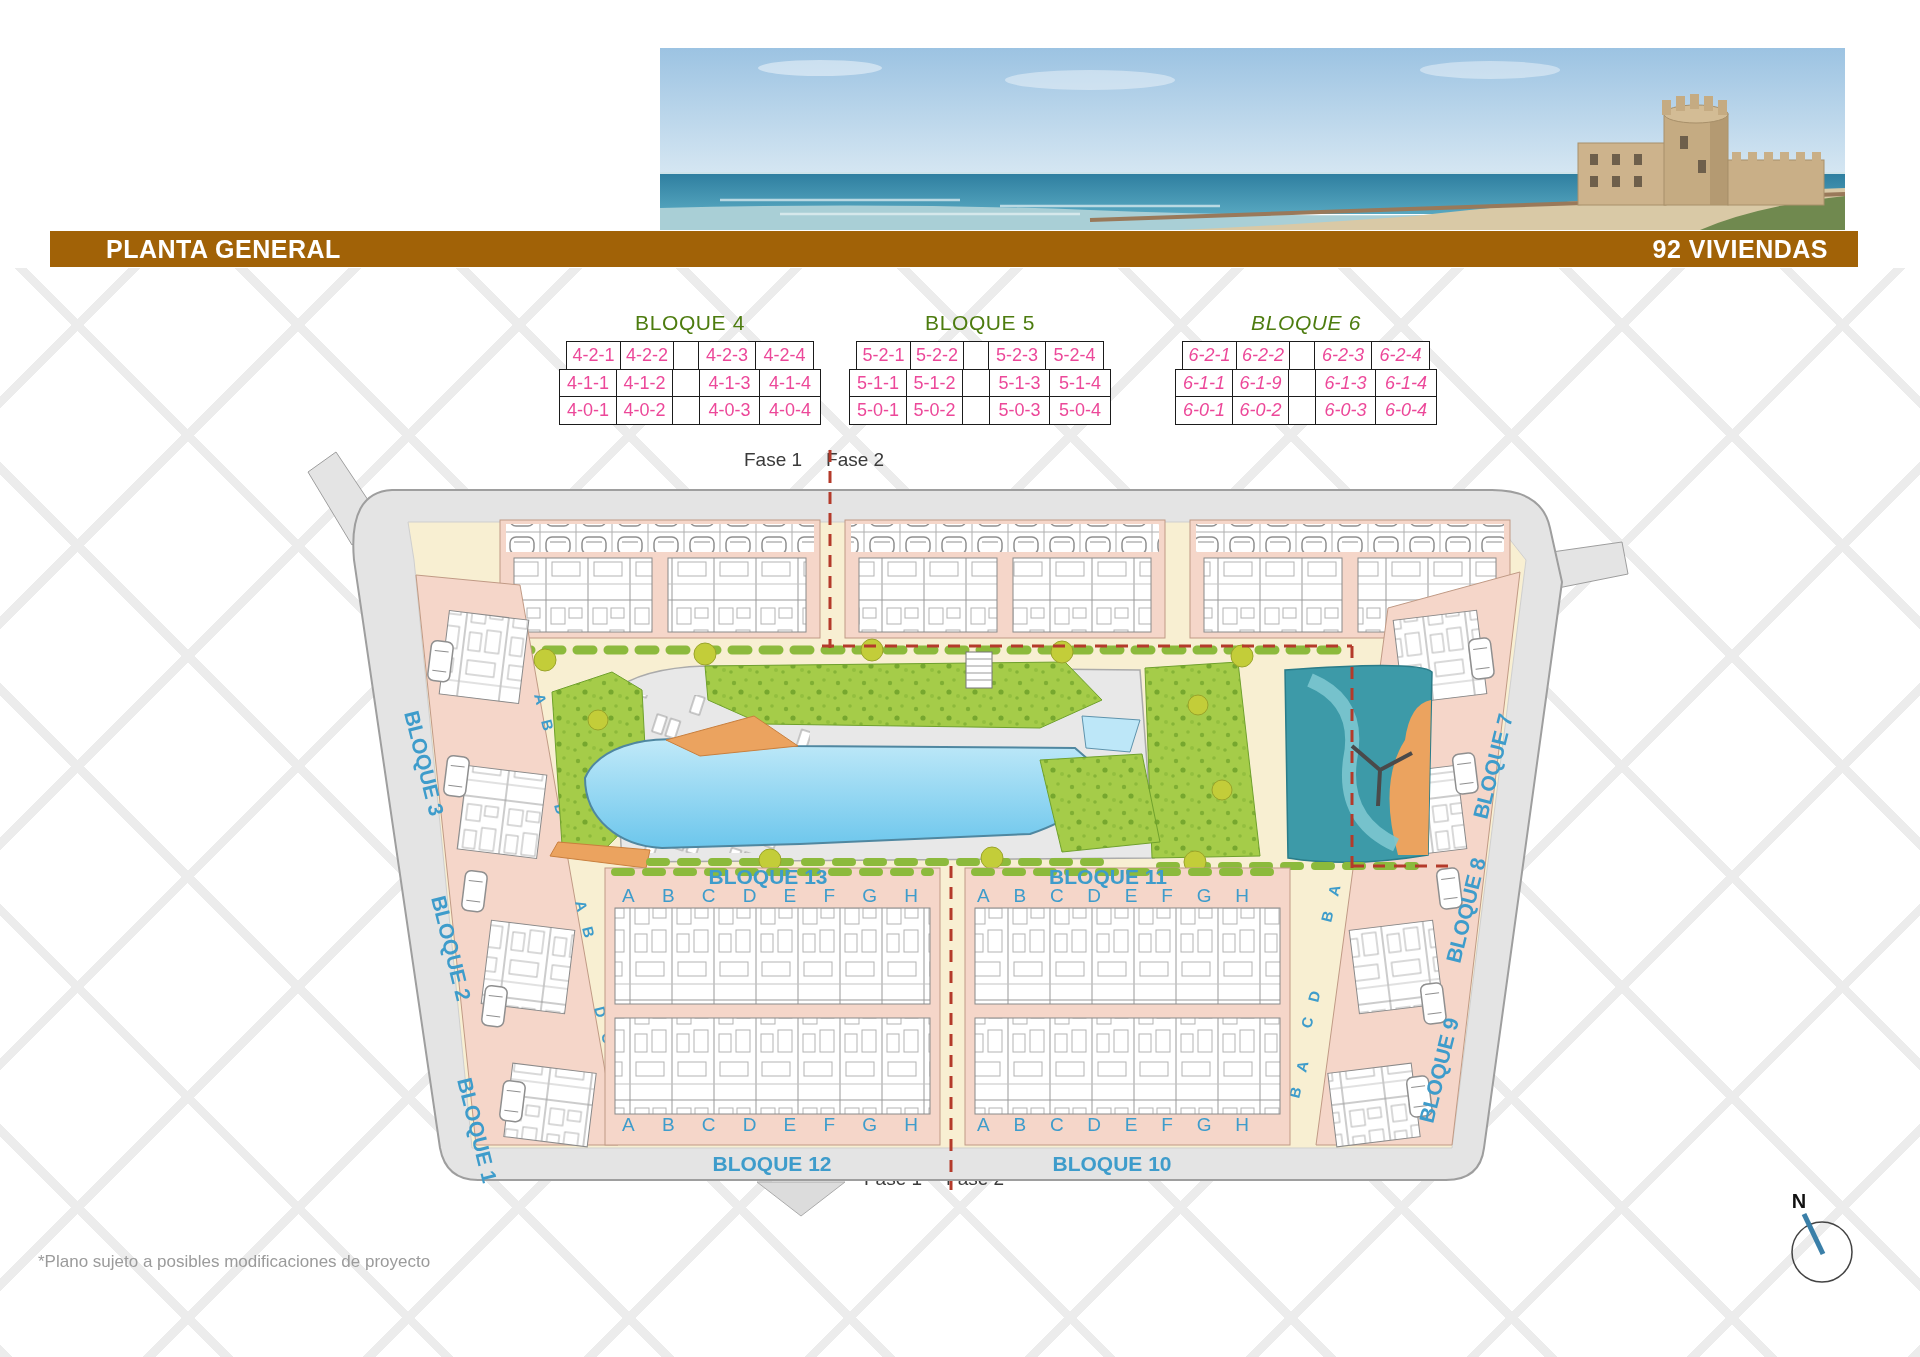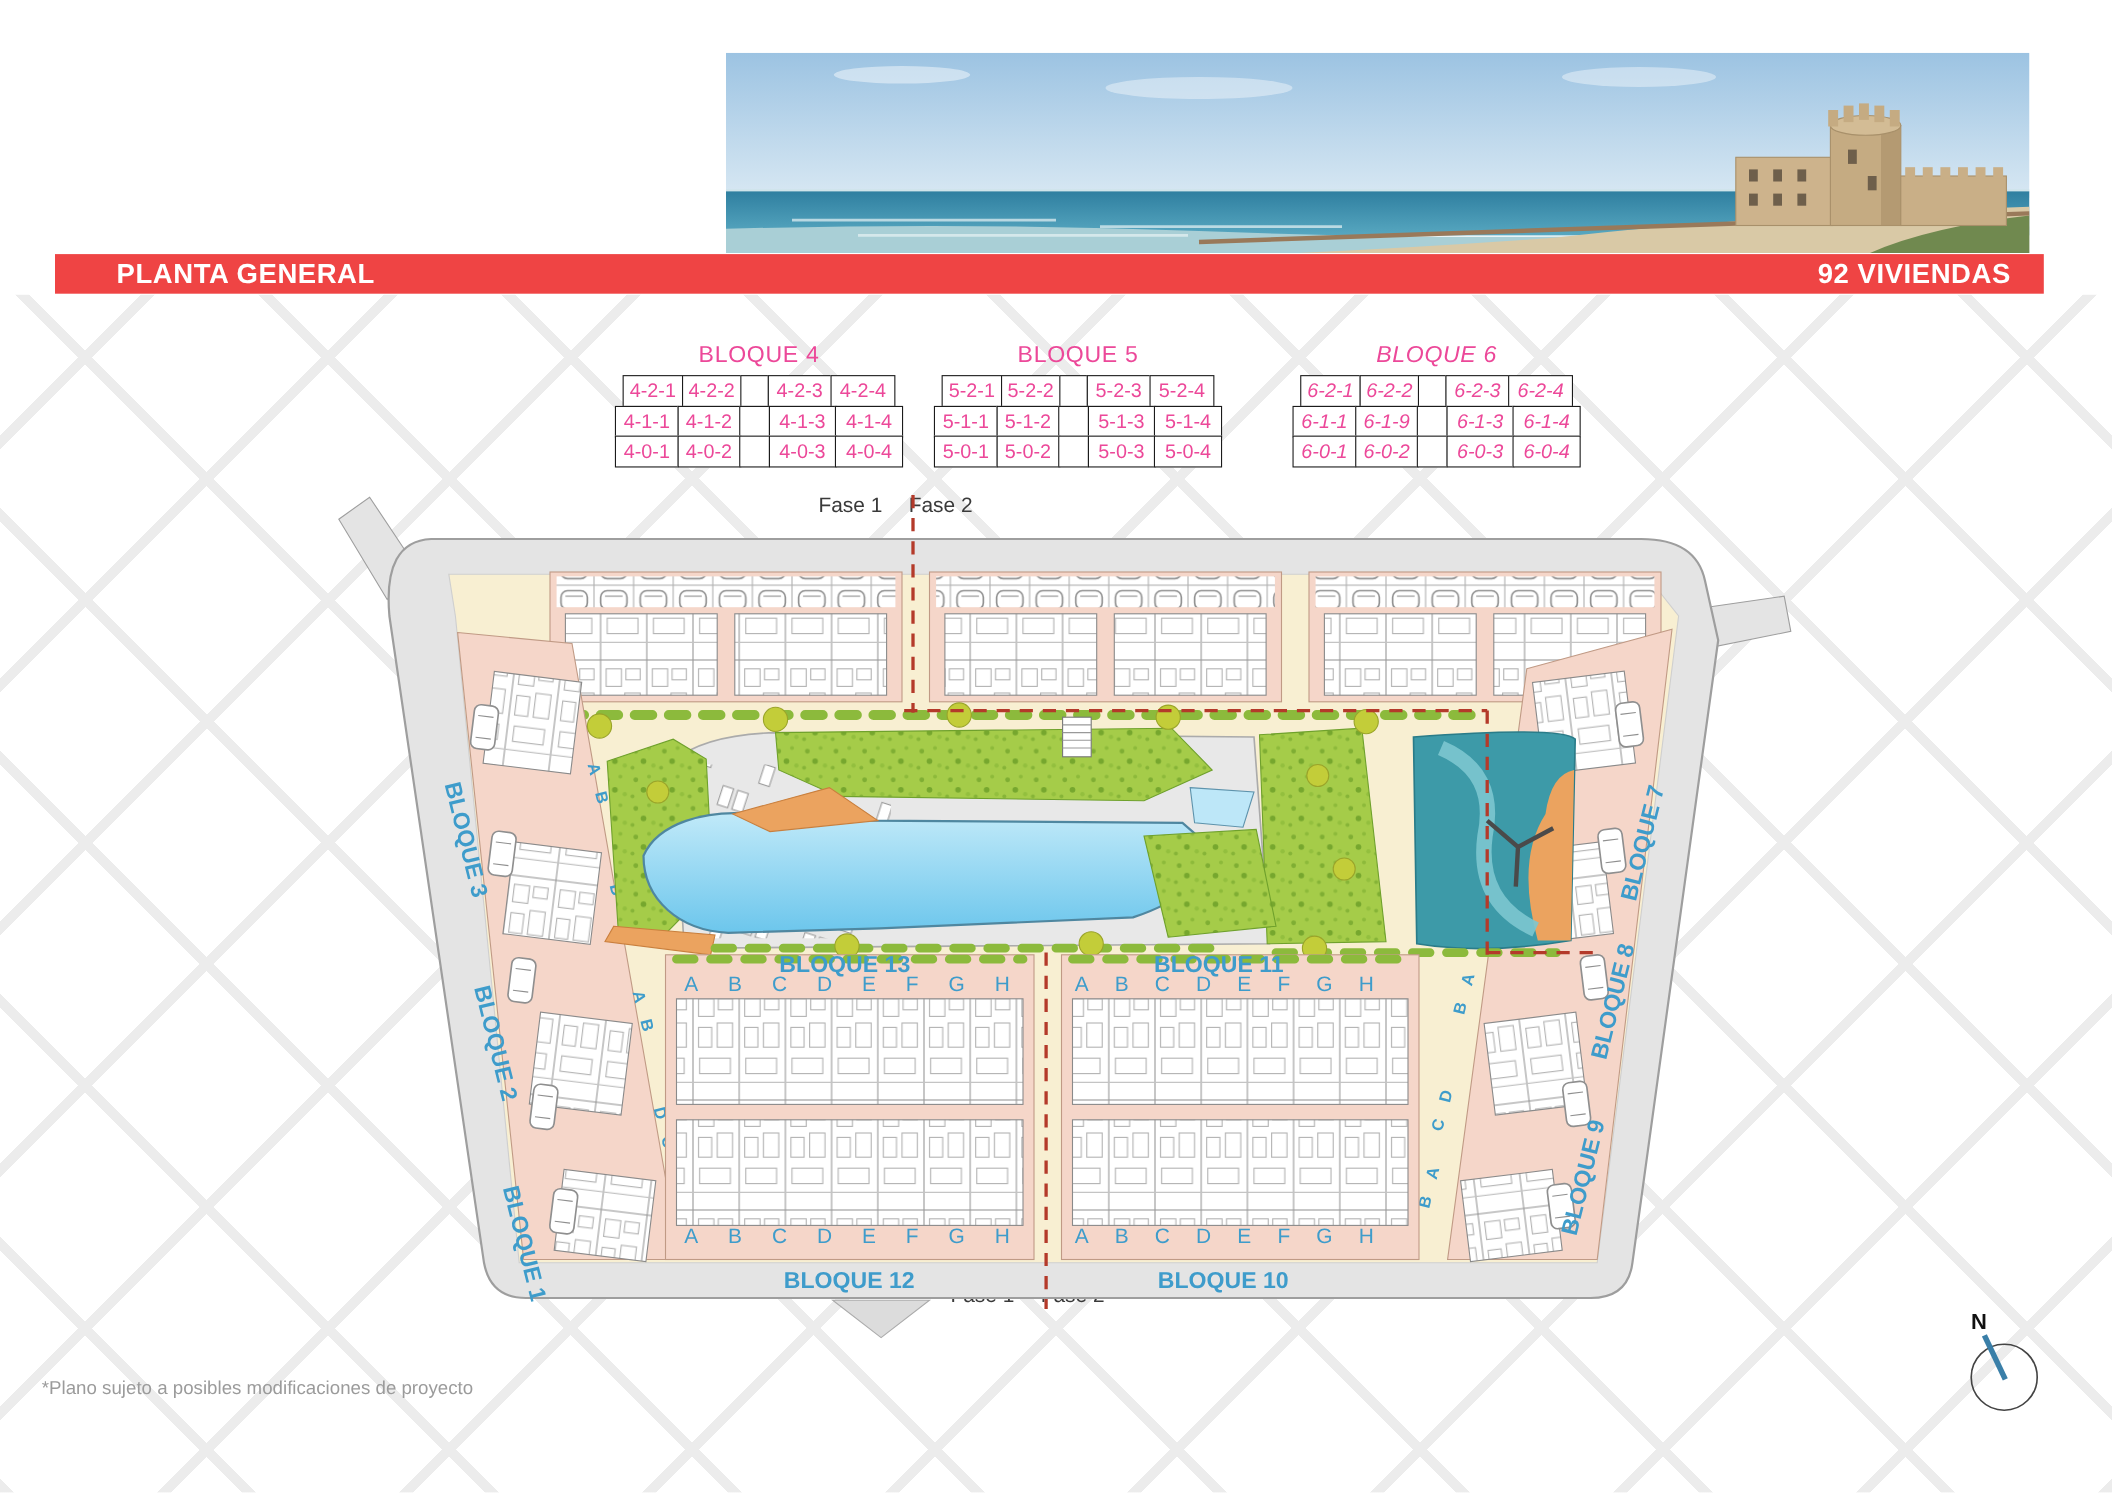--- a/index.html
+++ b/index.html
@@ -4,25 +4,25 @@
 <style>
   html,body{margin:0;padding:0;background:#fff;}
   .page{position:relative;width:1920px;height:1357px;background:#ffffff;overflow:hidden;
         font-family:"Liberation Sans",sans-serif;}
   .hatch{position:absolute;left:0;top:268px;width:1920px;height:1089px;
     background:
       repeating-linear-gradient(45deg,#ECECEC 0 9px,transparent 9px 156px),
       repeating-linear-gradient(-45deg,#ECECEC 0 9px,transparent 9px 156px);}
   .photo{position:absolute;left:660px;top:48px;width:1185px;height:182px;}
   .photo svg{display:block;}
-  .titlebar{position:absolute;left:50px;top:231px;width:1808px;height:36px;background:#ef4444;
+  .titlebar{position:absolute;left:50px;top:231px;width:1808px;height:36px;background:#a16207;
     display:flex;justify-content:space-between;align-items:center;box-sizing:border-box;
     padding:0 30px 0 56px;color:#fff;font-weight:bold;font-size:25px;letter-spacing:.5px;}
   .btable{position:absolute;width:266px;text-align:center;}
-  .btitle{color:#ec4899;font-size:21px;letter-spacing:.6px;margin-bottom:6px;}
+  .btitle{color:#4d7c0f;font-size:21px;letter-spacing:.6px;margin-bottom:6px;}
   .trow{display:flex;justify-content:center;}
   .trow + .trow{margin-top:-1.5px;}
   .tcell{height:27px;line-height:27px;background:#fff;border:1.5px solid #1b1b1b;
     font-size:18px;color:#ec4899;flex:0 0 auto;box-sizing:content-box;}
   .tcell + .tcell{margin-left:-1.5px;text-align:center;}
   .w1{width:56px}.w2{width:60px}.wn{width:26px}
   .trow-first .w1{width:53px}.trow-first .w2{width:57px}.trow-first .wn{width:24px}
   .fase{position:absolute;display:flex;gap:24px;font-size:19px;color:#3a3a3a;}
   .letters{position:absolute;display:flex;justify-content:space-between;
     color:#3E9CCB;font-size:19px;}

